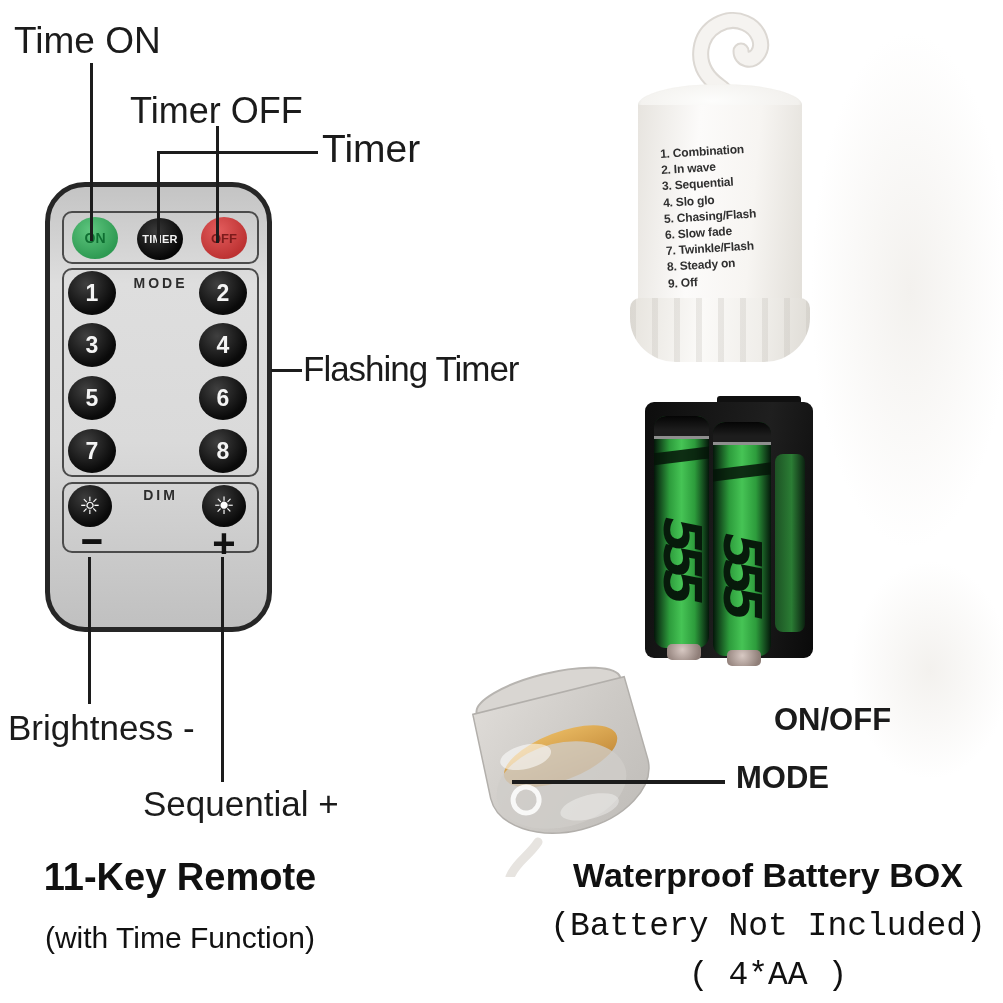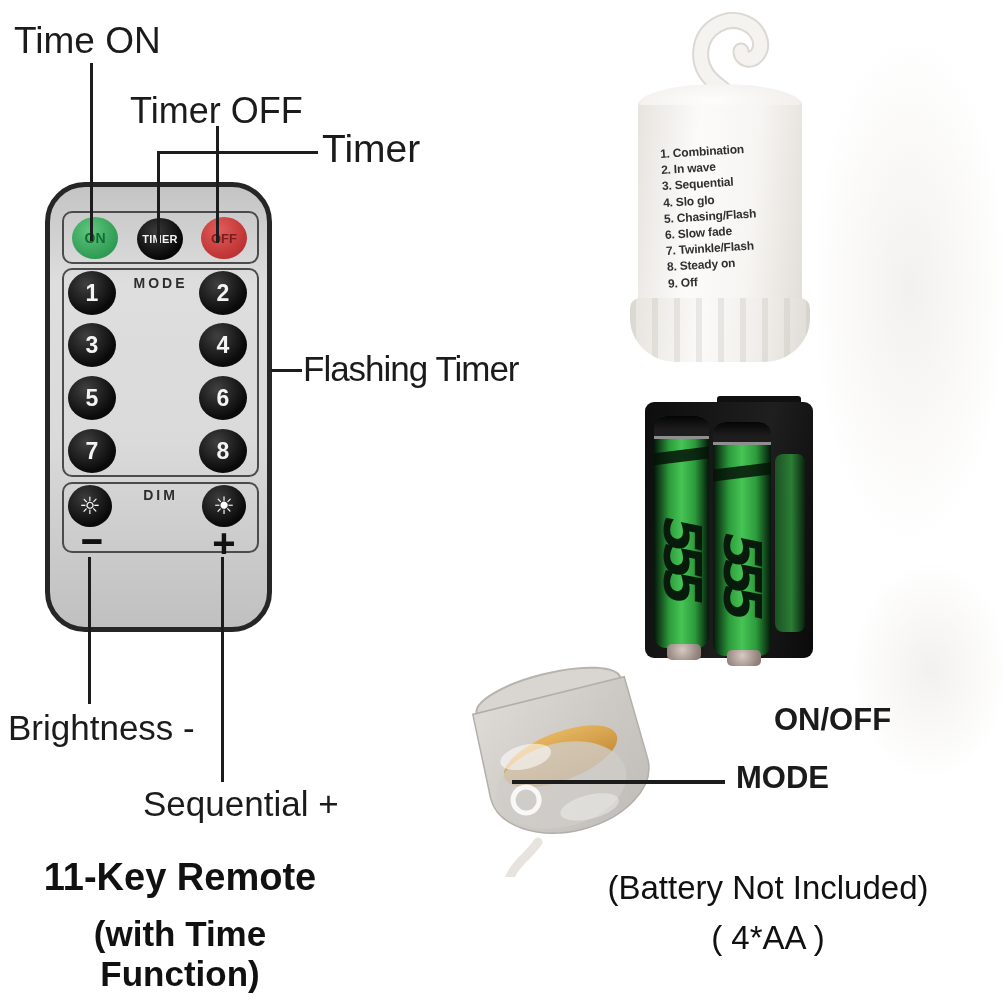--- a/index.html
+++ b/index.html
@@ -103,23 +103,23 @@
   }
   .terminal{
     position:absolute;width:34px;height:16px;border-radius:5px;
     background:radial-gradient(circle at 45% 35%,#d8c9c3,#8f7e78 80%);
   }
   
   .wbox{left:458px;top:652px;width:220px;height:225px;z-index:2;}
   
   .caption{color:#111;text-align:center;z-index:6;}
   .cap-title{font-weight:bold;font-size:38px;}
-  .cap-sub{font-size:35px;margin-top:15px;font-weight:bold;}
+  .cap-sub{font-size:30px;margin-top:22px;}
   .cap-title-sm{font-weight:bold;font-size:34px;}
-  .cap-sub-sm{font-size:33px;margin-top:13px;}
+  .cap-sub-sm{font-size:33px;margin-top:13px;font-family:Liberation Mono, monospace;}
   .bg-blob{background:radial-gradient(ellipse at center,#f3f1ee 0%,rgba(243,241,238,0) 70%);z-index:1;}
 </style>
 </head>
 <body>
 
 <div class="abs bg-blob" style="left:810px;top:30px;width:200px;height:520px;"></div>
 <div class="abs bg-blob" style="left:850px;top:560px;width:160px;height:220px;"></div>
 
 <div class="abs cline" style="left:90px;top:63px;width:3px;height:178px;"></div>
 <div class="abs cline" style="left:216px;top:126px;width:3px;height:117px;"></div>
@@ -235,15 +235,16 @@
     </g>
     <path d="M80,190 C70,205 58,210 52,225" fill="none" stroke="#e7e4e0" stroke-width="9" stroke-linecap="round"></path>
   </svg>
 </div>
 
 <div class="abs caption" style="left:10px;top:856px;width:340px;">
   <div class="cap-title">11-Key Remote</div>
   <div class="cap-sub">(with Time Function)</div>
 </div>
 <div class="abs caption" style="left:548px;top:856px;width:440px;">
+  <div class="cap-title-sm">Waterproof Battery BOX</div>
   <div class="cap-sub-sm">(Battery Not Included)</div>
   <div class="cap-sub-sm" style="margin-top:12px;">( 4*AA )</div>
 </div>
 
 </body></html>

